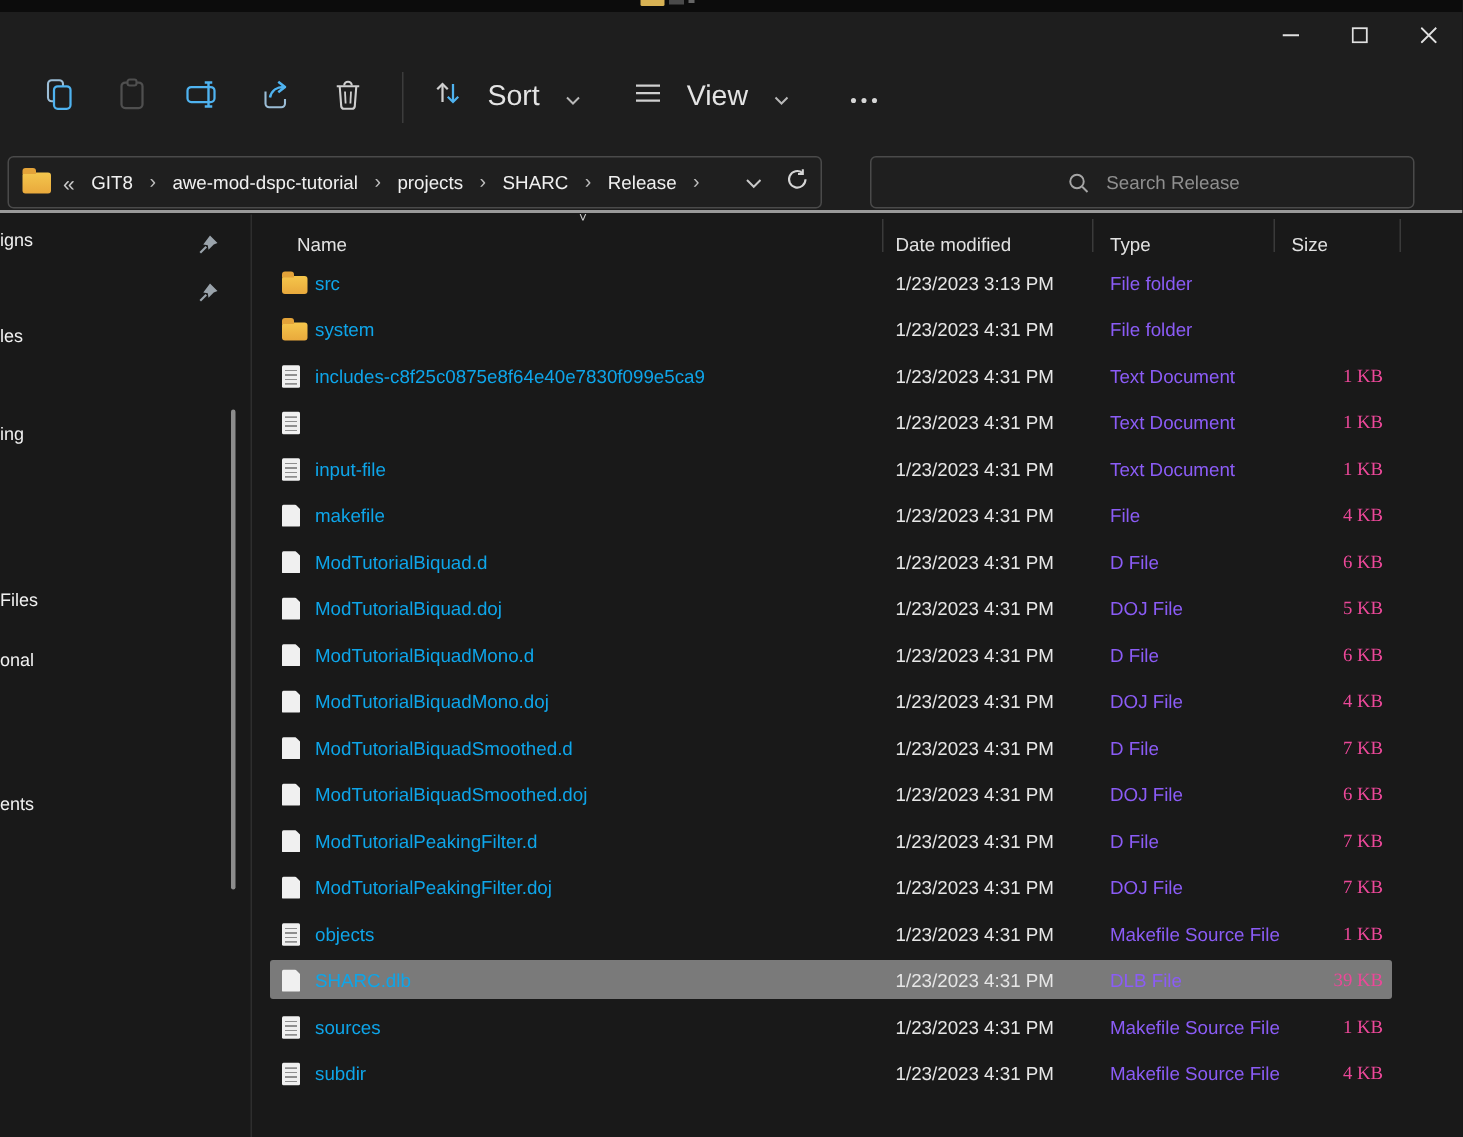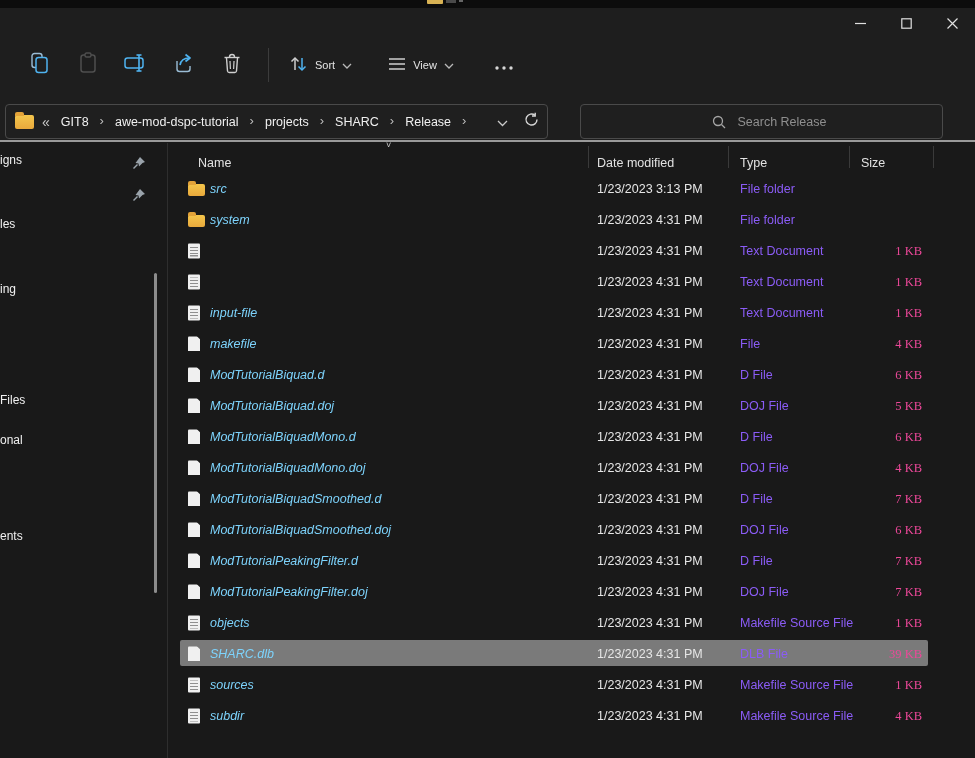--- a/index.html
+++ b/index.html
@@ -21,21 +21,21 @@
   .chrome { position:absolute; left:0; top:8px; width:975px; height:133px; background:#1e1e1e; }
 
   .win-controls { position:absolute; right:0; top:0; height:30px; display:flex; }
   .win-btn { width:46px; height:30px; display:flex; align-items:center; justify-content:center; color:#e0e0e0; cursor:default; }
   .win-btn svg { display:block; }
 
   .cmdbar { position:absolute; left:0; top:30px; width:975px; height:54px; display:flex; align-items:center; }
   .cmd-slot { width:48px; height:40px; display:flex; align-items:center; justify-content:center; border-radius:4px; }
   .cmdbar .lead { margin-left:16px; display:flex; }
   .cmd-divider { width:1px; height:34px; background:#3c3c3c; margin:0 8px 0 12px; }
-  .cmd-group { display:flex; align-items:center; gap:7px; padding:0 12px; height:40px; border-radius:4px; color:#e4e4e4; font-size:11px; }
+  .cmd-group { display:flex; align-items:center; gap:17px; padding:0 12px; height:40px; border-radius:4px; color:#e4e4e4; font-size:19px; }
   .cmd-more { margin-left:14px; }
   .chev { color:#b9b9b9; }
 
   
   .addr-row { position:absolute; left:0; top:88px; width:975px; height:43px; }
   .pill { position:absolute; top:8px; height:35px; background:#1f1f1f; border:1px solid #4a4a4a; border-radius:4px; display:flex; align-items:center; }
   .addressbar { left:5px; width:543px; }
   .searchbar { left:580px; width:363px;justify-content:center; }
   .addr-folder { margin:0 8px 0 9px; position:relative; width:19px; height:14px; background:linear-gradient(#f3c64d,#e9a93c); border-radius:2px; flex:none; }
   .addr-folder::before { content:""; position:absolute; top:-3px; left:0; width:9px; height:4px; background:#e3a339; border-radius:2px 2px 0 0; }
@@ -67,21 +67,21 @@
   .col-h.size { left:693px; }
   .sort-caret { position:absolute; left:218px; top:-3px; color:#cfcfcf; font-size:9px; }
   .col-div { position:absolute; top:3px; width:1px; height:22px; background:#3a3a3a; }
 
   .file-list { position:relative; }
   .row { position:relative; height:31px; font-size:12.5px; }
   .row::before { content:""; position:absolute; left:12px; top:2px; width:748px; height:26px; border-radius:2px; background:transparent; }
   .row.selected::before { background:#7a7a7a; }
   .cell { position:absolute; top:50%; transform:translateY(-50%); white-space:nowrap; }
   .c-icon { left:20px; }
-  .c-name { left:42px; color:#7dd3fc;font-style:italic; }
+  .c-name { left:42px; color:#0ea5e9; }
   .c-date { left:429px; color:#e6e6e6; }
   .c-type { left:572px; color:#8b5cf6; }
   .c-size { left:655px; width:99px; text-align:right; color:#ec4899;font-family:Liberation Serif, serif; }
 
   
   .fileicon { display:block; }
   .fileicon.folder { position:relative; width:17px; height:12px; background:linear-gradient(#f5c64b,#e9a93c); border-radius:2px; margin-top:2px; }
   .fileicon.folder::before { content:""; position:absolute; top:-3px; left:0; width:8px; height:4px; background:#e3a339; border-radius:2px 2px 0 0; }
   .fileicon.textdoc { position:relative; width:12px; height:15px; background:#f0f0f0; border-radius:1px; }
   .fileicon.textdoc::before { content:""; position:absolute; left:2px; right:2px; top:3px; height:10px;
@@ -307,20 +307,21 @@
     <span class="cell c-name">system</span>
     <span class="cell c-date">1/23/2023 4:31 PM</span>
     <span class="cell c-type">File folder</span>
     <span class="cell c-size"></span>
   </div>
 
   <div class="row">
     <span class="cell c-icon">
           <span class="fileicon textdoc"></span>
         </span>
+    <span class="cell c-name">includes-c8f25c0875e8f64e40e7830f099e5ca9</span>
     <span class="cell c-date">1/23/2023 4:31 PM</span>
     <span class="cell c-type">Text Document</span>
     <span class="cell c-size">1 KB</span>
   </div>
 
   <div class="row">
     <span class="cell c-icon">
           <span class="fileicon textdoc"></span>
         </span>
     <span class="cell c-date">1/23/2023 4:31 PM</span>

